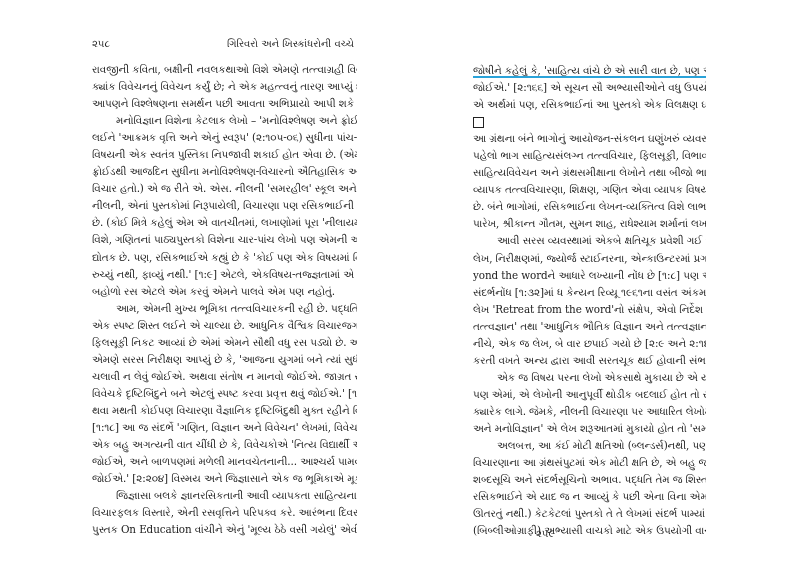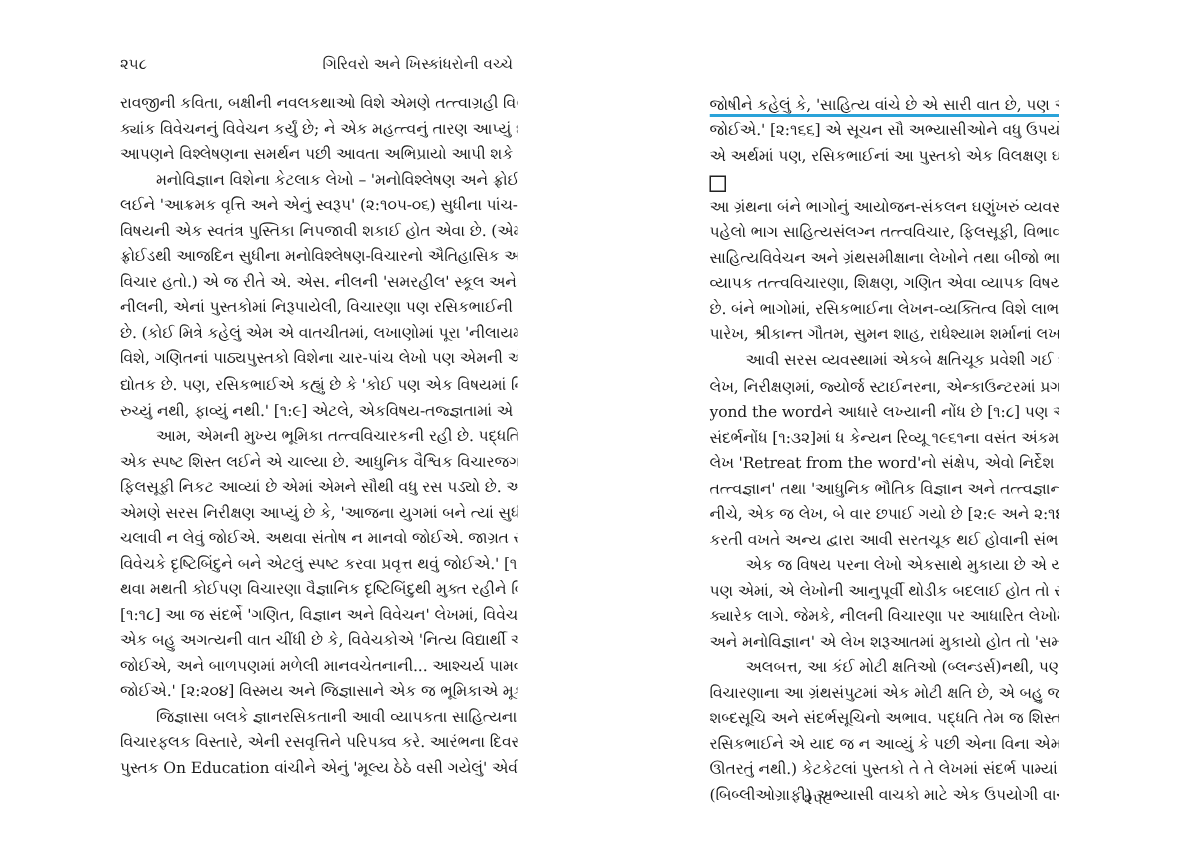--- a/index.html
+++ b/index.html
@@ -1,21 +1,21 @@
 <!DOCTYPE html>
 <html><head>
 <meta charset="utf-8">
 <style>
   html, body { margin: 0; padding: 0; }
   body {
     width: 800px; height: 566px; background: #ffffff; position: relative; overflow: hidden;
     font-family: "DejaVu Serif", "Liberation Serif", serif; color: #1a1a1a;
   }
   .page { position: absolute; top: 0; height: 566px; }
-  .page-left { left: 0; width: 400px; }
+  .page-left { left: 12px; width: 400px; }
   .page-right { left: 400px; width: 400px; }
   .running-head {
     position: absolute; top: 38px; font-size: 10px; color: #222;
   }
   .lh-num { left: 80px; }
   .lh-title { right: 58px; }
   .column {
     position: absolute; font-size: 10.4px; line-height: 17.05px;
     text-align: justify; letter-spacing: -0.1px;
   }
@@ -49,20 +49,21 @@
       <span class="line indent">મનોવિજ્ઞાન વિશેના કેટલાક લેખો – 'મનોવિશ્લેષણ અને ફ્રોઈડ' (૨:૫૮-૮૪)થી</span>
       <span class="line">લઈને 'આક્રમક વૃત્તિ અને એનું સ્વરૂપ' (૨:૧૦૫-૦૬) સુધીના પાંચ-છ લેખો એ</span>
       <span class="line">વિષયની એક સ્વતંત્ર પુસ્તિકા નિપજાવી શકાઈ હોત એવા છે. (એમણે લખ્યું છે કે</span>
       <span class="line">ફ્રોઈડથી આજદિન સુધીના મનોવિશ્લેષણ-વિચારનો ઐતિહાસિક આલેખ આપવાનો એમનો</span>
       <span class="line">વિચાર હતો.) એ જ રીતે એ. એસ. નીલની 'સમરહીલ' સ્કૂલ અને એની પાછળની</span>
       <span class="line">નીલની, એનાં પુસ્તકોમાં નિરૂપાયેલી, વિચારણા પણ રસિકભાઈની પ્રિય વિચારણા રહી</span>
       <span class="line">છે. (કોઈ મિત્રે કહેલું એમ એ વાતચીતમાં, લખાણોમાં પૂરા 'નીલાયમાન' રહેલા). ગણિત</span>
       <span class="line">વિશે, ગણિતનાં પાઠ્યપુસ્તકો વિશેના ચાર-પાંચ લેખો પણ એમની એ વિષયની એકાગ્રતાના</span>
       <span class="line">દ્યોતક છે. પણ, રસિકભાઈએ કહ્યું છે કે 'કોઈ પણ એક વિષયમાં નિષ્ણાત થવાનું મને</span>
       <span class="line">રુચ્યું નથી, ફાવ્યું નથી.' [૧:૯] એટલે, એકવિષય-તજ્જ્ઞતામાં એ સ્થિર થયા નથી; આટલો</span>
+      <span class="line last">બહોળો રસ એટલે એમ કરવું એમને પાલવે એમ પણ નહોતું.</span>
       <span class="line indent">આમ, એમની મુખ્ય ભૂમિકા તત્ત્વવિચારકની રહી છે. પદ્ધતિ અને અભિગમની</span>
       <span class="line">એક સ્પષ્ટ શિસ્ત લઈને એ ચાલ્યા છે. આધુનિક વૈશ્વિક વિચારજગતમાં વિજ્ઞાન અને</span>
       <span class="line">ફિલસૂફી નિકટ આવ્યાં છે એમાં એમને સૌથી વધુ રસ પડ્યો છે. આ તાત્ત્વિક કોટિ માટે</span>
       <span class="line">એમણે સરસ નિરીક્ષણ આપ્યું છે કે, 'આજના યુગમાં બને ત્યાં સુધી અધ્ધાધાર દૃષ્ટિબિંદુથી</span>
       <span class="line">ચલાવી ન લેવું જોઈએ. અથવા સંતોષ ન માનવો જોઈએ. જાગ્રત સર્જક, ભાવક અને</span>
       <span class="line">વિવેચકે દૃષ્ટિબિંદુને બને એટલું સ્પષ્ટ કરવા પ્રવૃત્ત થવું જોઈએ.' [૧:૧૩] કેમ કે 'વ્યવસ્થિત</span>
       <span class="line">થવા મથતી કોઈપણ વિચારણા વૈજ્ઞાનિક દૃષ્ટિબિંદુથી મુક્ત રહીને વિકસી શકતી નથી.'</span>
       <span class="line">[૧:૧૮] આ જ સંદર્ભે 'ગણિત, વિજ્ઞાન અને વિવેચન' લેખમાં, વિવેચકને માટે એમણે</span>
       <span class="line">એક બહુ અગત્યની વાત ચીંધી છે કે, વિવેચકોએ 'નિત્ય વિદ્યાર્થી અવસ્થા'માં રહેવું</span>
       <span class="line">જોઈએ, અને બાળપણમાં મળેલી માનવચેતનાની... આશ્ચર્ય પામવાની વૃત્તિને સતેજ રાખવી</span>

